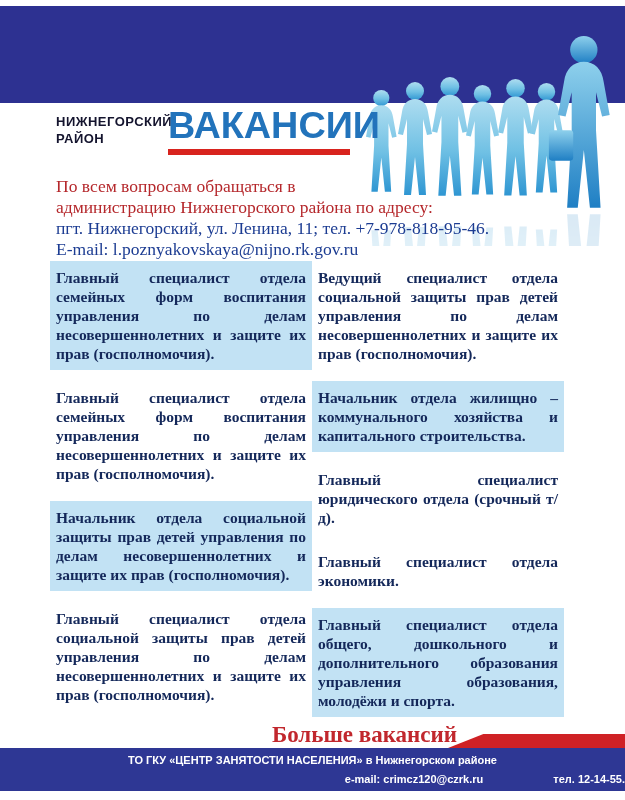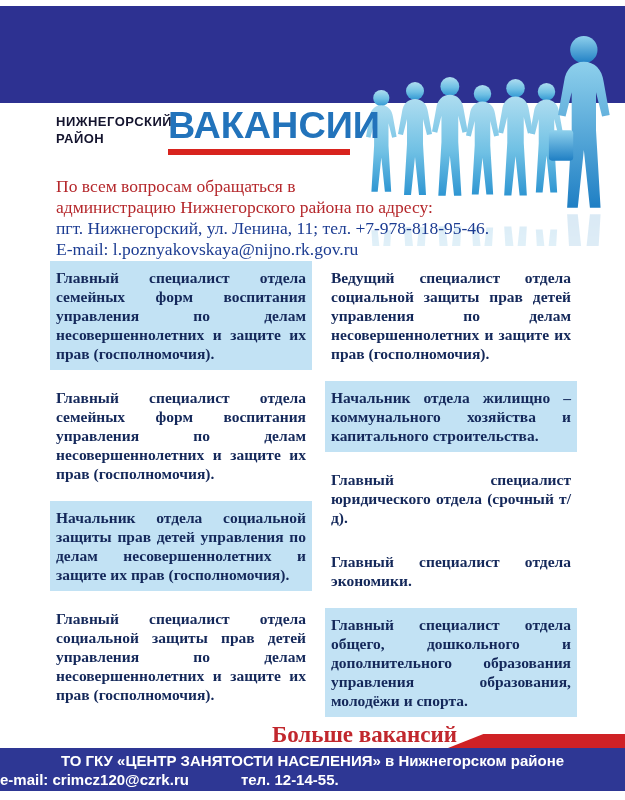--- a/index.html
+++ b/index.html
@@ -36,21 +36,21 @@
   
   .contact{
     position:absolute; left:56px; top:176px; width:480px; z-index:3;
     font-weight:400; font-size:17.5px; line-height:21px;
   }
   .contact .red{color:#b5282c;}
   .contact .blue{color:#1c3c92;}
   
   .columns{
     position:absolute; left:50px; top:261px; width:527px; display:flex;
-    gap:13px; z-index:3;
+    gap:0; z-index:3;
   }
   .col{display:flex; flex-direction:column;}
   .col-left{width:262px;}
   .col-right{width:252px;}
   .vacancy{
     color:#14285a; font-weight:700; font-size:15.5px; line-height:19px;
     text-align:justify; padding:7px 6px; margin-bottom:11px;
   }
   .vacancy.hl{background:#c2e2f4;}
   
@@ -61,24 +61,24 @@
   }
   .swoosh{
     position:absolute; left:448px; top:734px; width:177px; height:14px;
     background:#cf2125; clip-path:polygon(20% 0,100% 0,100% 100%,0 100%);
     z-index:3;
   }
   .footer-bar{
     position:absolute; left:0; top:748px; width:625px; height:43px;
     background:#2e3794; z-index:4; color:#ffffff;
     font-family:"Liberation Sans", sans-serif; font-weight:700;
-    font-size:15px; line-height:19px; text-align:center;
+    font-size:11px; line-height:19px; text-align:center;
     display:flex; flex-direction:column; justify-content:center;
   }
-  .footer-line2{display:flex; justify-content:flex-start; gap:52px;}
+  .footer-line2{display:flex; justify-content:flex-end; gap:70px;}
 </style>
 </head>
 <body>
 
 <div class="poster">
 
   <div class="banner"></div>
   <div class="banner-title">РАБОТА ДЛЯ ТЕБЯ!</div>
 
   <div class="people">

